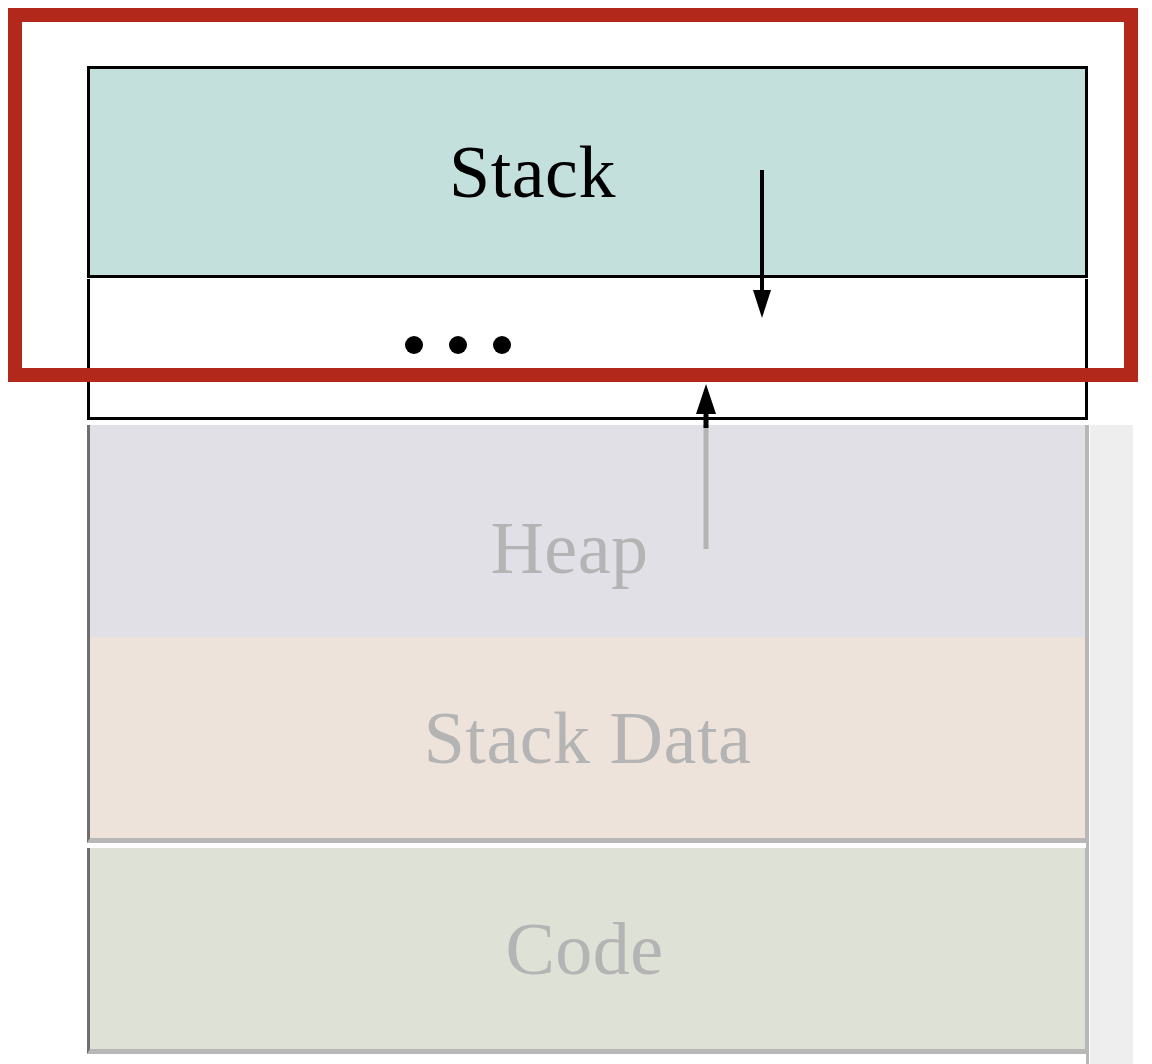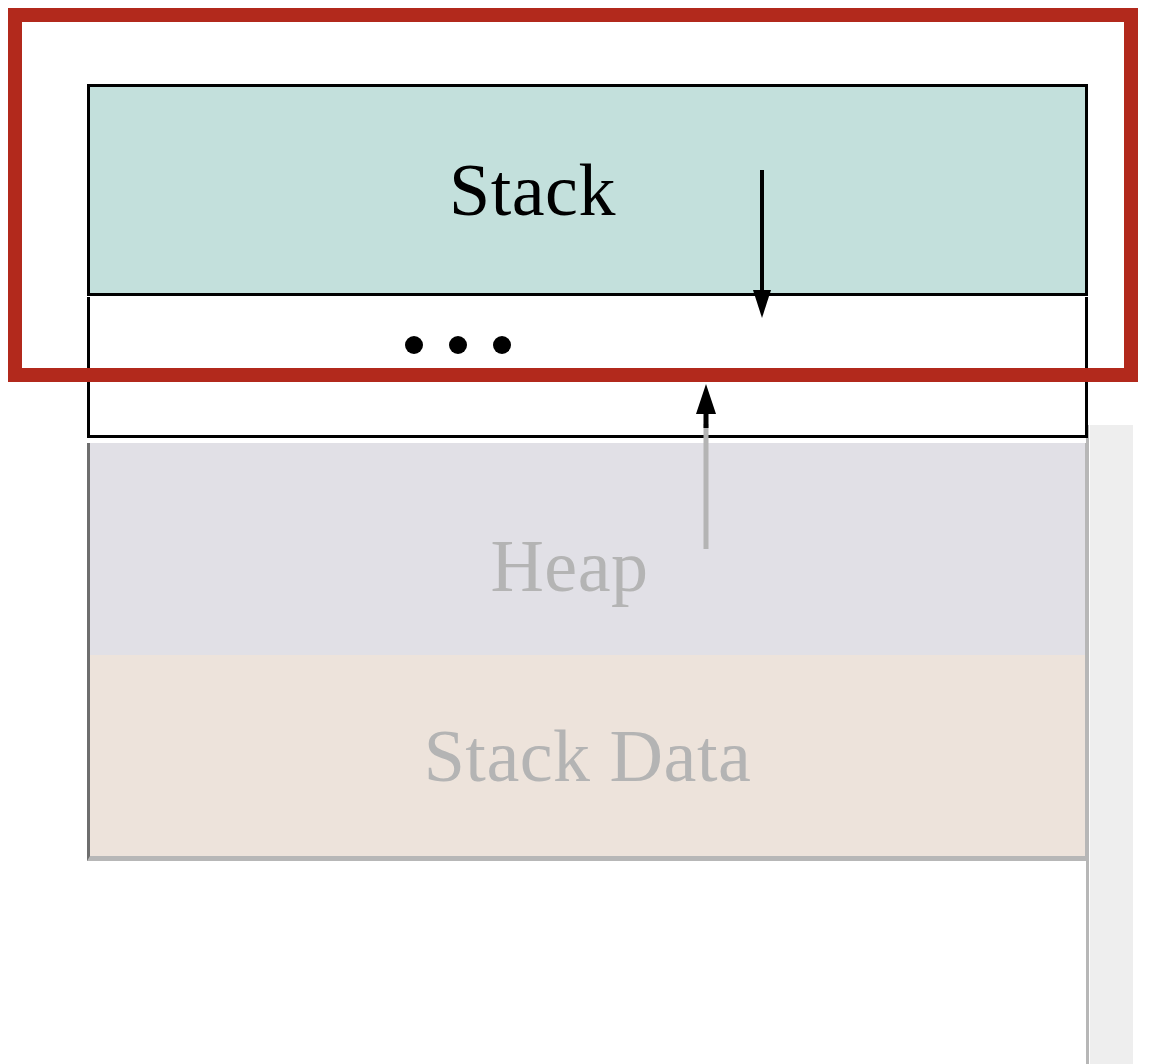--- a/index.html
+++ b/index.html
@@ -39,21 +39,20 @@
 
   
   .seg {
     position: absolute;
     left: 87px;
     width: 1001px;
     box-sizing: border-box;
     display: flex;
     align-items: center;
     justify-content: center;
-    margin-top: 18px;
   }
   .seg-label {
     font-size: 74px;
     line-height: 1;
     letter-spacing: 0.5px;
     user-select: none;
   }
 
   
   .seg-stack {
@@ -179,20 +178,23 @@
   </div>
 
   <div class="seg seg-heap">
     <span class="seg-label">Heap</span>
   </div>
 
   <div class="seg seg-static">
     <span class="seg-label">Stack Data</span>
   </div>
 
+  <div class="seg seg-code">
+    <span class="seg-label">Code</span>
+  </div>
 
   <svg class="arrow-down" viewBox="0 0 24 148">
     <line x1="12" y1="0" x2="12" y2="130" stroke="#000000" stroke-width="4"></line>
     <polygon points="12,148 3,120 21,120" fill="#000000"></polygon>
   </svg>
 
   <svg class="arrow-up" viewBox="0 0 24 165">
     <line x1="12" y1="165" x2="12" y2="40" stroke="#b4b4b4" stroke-width="5"></line>
     <line x1="12" y1="44" x2="12" y2="24" stroke="#000000" stroke-width="5"></line>
     <polygon points="12,0 2,30 22,30" fill="#000000"></polygon>

